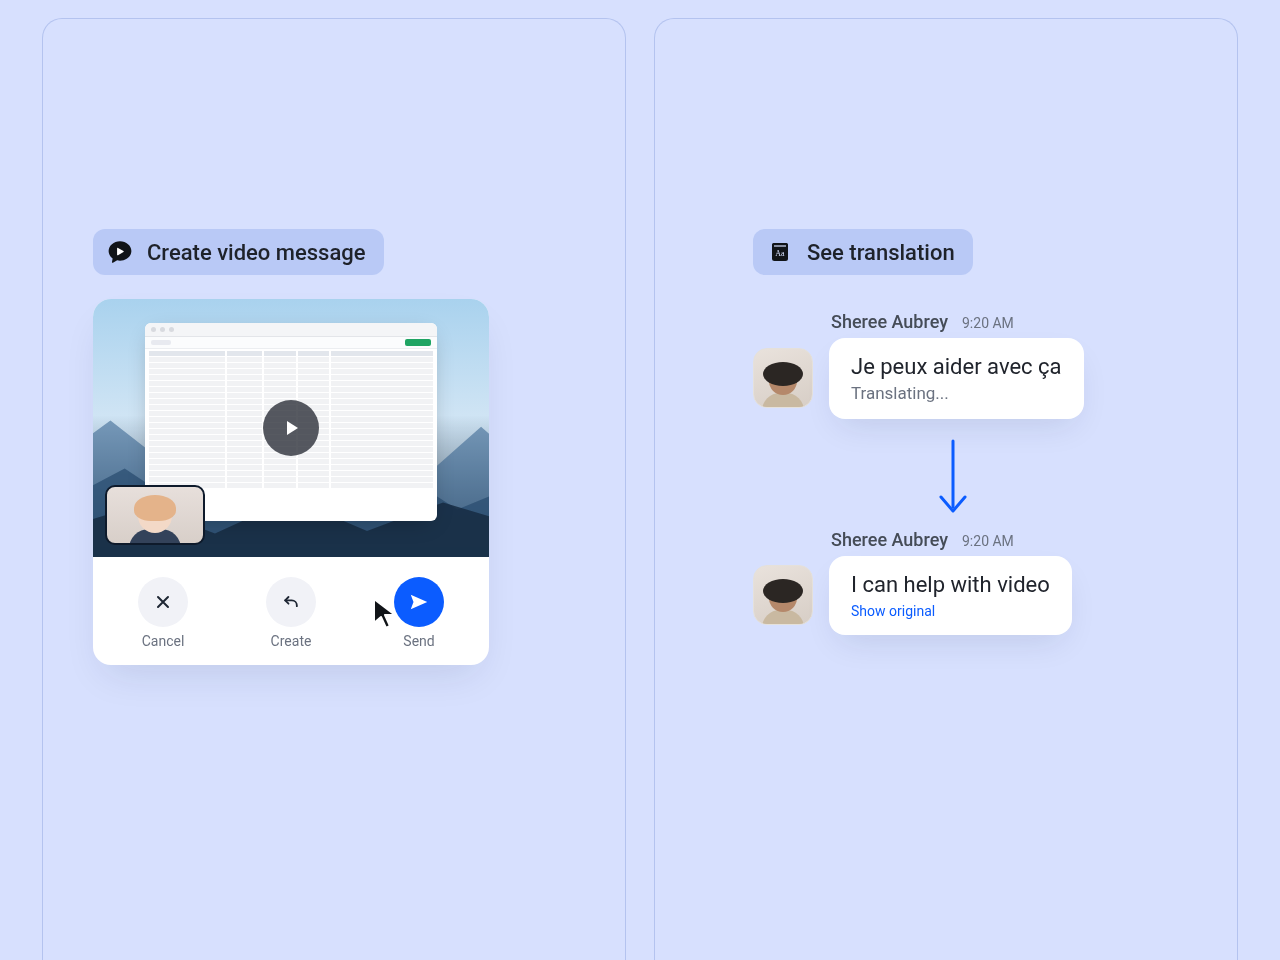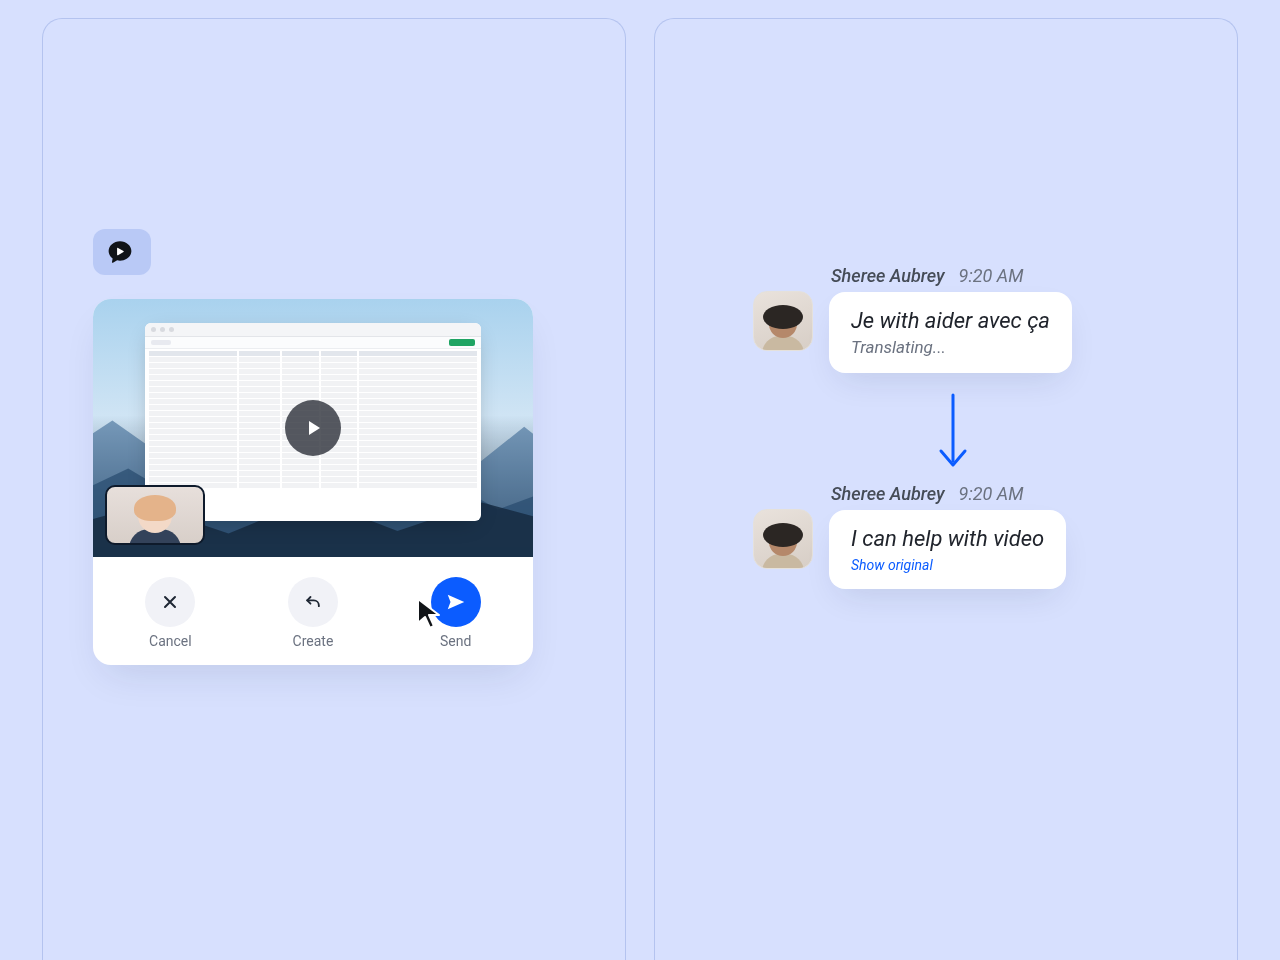--- a/index.html
+++ b/index.html
@@ -46,21 +46,21 @@
     padding:10px 18px 10px 14px;
     font-size:22px;
     color:var(--pill-fg);
     font-weight:500;
   }
   .pill .icon{width:26px;height:26px;display:flex;align-items:center;justify-content:center;}
 
   
   .left-inner{padding-left:50px;}
   .video-card{
-    width:440px;
+    width:396px;
     background:var(--card-bg);
     border-radius:18px;
     box-shadow:0 18px 40px -12px var(--shadow);
     overflow:hidden;
     margin-top:24px;
   }
   .video-area{
     height:258px;
     position:relative;
     background:
@@ -127,34 +127,34 @@
   .circle-btn.blue{background:var(--blue);color:#fff;}
   .vaction .lbl{font-size:14px;color:var(--muted);}
   .cursor{
     position:absolute;right:86px;top:40px;pointer-events:none;
   }
   .cursor svg{display:block;}
 
   
   .right-inner{padding-left:98px;}
   .chat-col{display:flex;flex-direction:column;align-items:center;margin-top:36px;width:400px;}
-  .msg{display:flex;gap:16px;align-items:flex-start;width:100%;font-style:italic;}
+  .msg{display:flex;gap:16px;align-items:center;width:100%;}
   .avatar{
     width:60px;height:60px;border-radius:14px;
     background:linear-gradient(160deg,#e9e2dc 0%,#d7cec6 100%);
     border:1px solid #e5e1db;
     display:flex;align-items:flex-end;justify-content:center;overflow:hidden;flex:0 0 auto;margin-top:26px;
   }
   .av-head{width:28px;height:28px;border-radius:50%;background:#b5886a;margin-bottom:-2px;position:relative;}
   .av-hair{position:absolute;top:-5px;left:-6px;right:-6px;height:24px;border-radius:50%;background:#2b2623;}
   .av-body{width:42px;height:18px;border-radius:20px 20px 0 0;background:#c9b9a1;margin-bottom:-4px;}
   .msg-main{flex:1;}
   .msg-head{display:flex;gap:14px;align-items:baseline;margin-bottom:6px;padding-left:2px;}
   .msg-head .name{font-size:18px;color:#454c57;font-weight:500;}
-  .msg-head .time{font-size:18px;color:#6b7280;}
+  .msg-head .time{font-size:14px;color:#6b7280;}
   .bubble{
     background:#fff;border-radius:16px;padding:16px 22px;
     box-shadow:0 14px 34px -10px var(--shadow);
     display:inline-block;
   }
   .bubble .line1{font-size:22px;color:#20242c;}
   .bubble .line2{font-size:17px;color:#6b7280;margin-top:4px;}
   .bubble .link{font-size:14px;color:var(--blue);margin-top:6px;cursor:pointer;}
   .arrow-down{margin:18px 0 10px 0;align-self:center;}
   .arrow-down svg{display:block;stroke:var(--blue);fill:none;stroke-width:3;stroke-linecap:round;stroke-linejoin:round;}
@@ -167,20 +167,21 @@
   <div class="panel">
     <div class="left-inner">
 
       <div class="pill">
         <span class="icon">
           <svg viewBox="0 0 24 24" width="26" height="26">
             <path fill="#111418" d="M12 2C6.2 2 1.5 6.1 1.5 11.1c0 2.7 1.4 5.2 3.7 6.9l-.6 3.3c-.1.5.4.9.9.6l3.9-2.2c.8.2 1.7.3 2.6.3 5.8 0 10.5-4.1 10.5-9S17.8 2 12 2z"></path>
             <path fill="#ffffff" d="M10.2 8.2l5 2.9c.4.2.4.8 0 1l-5 2.9c-.4.2-.9-.1-.9-.5V8.7c0-.5.5-.8.9-.5z"></path>
           </svg>
         </span>
+        <span>Create video message</span>
       </div>
 
       <div class="video-card">
         <div class="video-area">
           <div class="mtn m1"></div>
           <div class="mtn m2"></div>
           <div class="mtn m3"></div>
 
           <div class="doc-window">
             <div class="doc-titlebar">
@@ -407,39 +408,50 @@
           </div>
         </div>
       </div>
 
     </div>
   </div>
 
   <div class="panel">
     <div class="right-inner">
 
+      <div class="pill">
+        <span class="icon">
+          <svg viewBox="0 0 24 24" width="24" height="24">
+            <rect x="4" y="3" width="16" height="18" rx="2.5" fill="#111418"></rect>
+            <rect x="4" y="3" width="16" height="4" rx="2" fill="#111418"></rect>
+            <path d="M6 6h12" stroke="#d7e0fe" stroke-width="1.2"></path>
+            <text x="12" y="16" font-size="8" font-family="serif" fill="#d7e0fe" text-anchor="middle">Aa</text>
+          </svg>
+        </span>
+        <span>See translation</span>
+      </div>
 
       <div class="chat-col">
 
         <div class="msg">
           <div class="avatar">
             <div style="display:flex;flex-direction:column;align-items:center;">
               <div class="av-head">
                   <div class="av-hair"></div>
                 </div>
               <div class="av-body"></div>
             </div>
           </div>
           <div class="msg-main">
             <div class="msg-head">
               <span class="name">Sheree Aubrey</span>
               <span class="time">9:20 AM</span>
             </div>
             <div class="bubble">
-              <div class="line1">Je with aider avec ça</div>
+              <div class="line1">Je peux aider avec ça</div>
               <div class="line2">Translating...</div>
             </div>
           </div>
         </div>
 
         <div class="arrow-down">
           <svg width="36" height="82" viewBox="0 0 36 82">
             <path d="M18 4 V70"></path>
             <path d="M6 60 L18 74 L30 60"></path>
           </svg>

